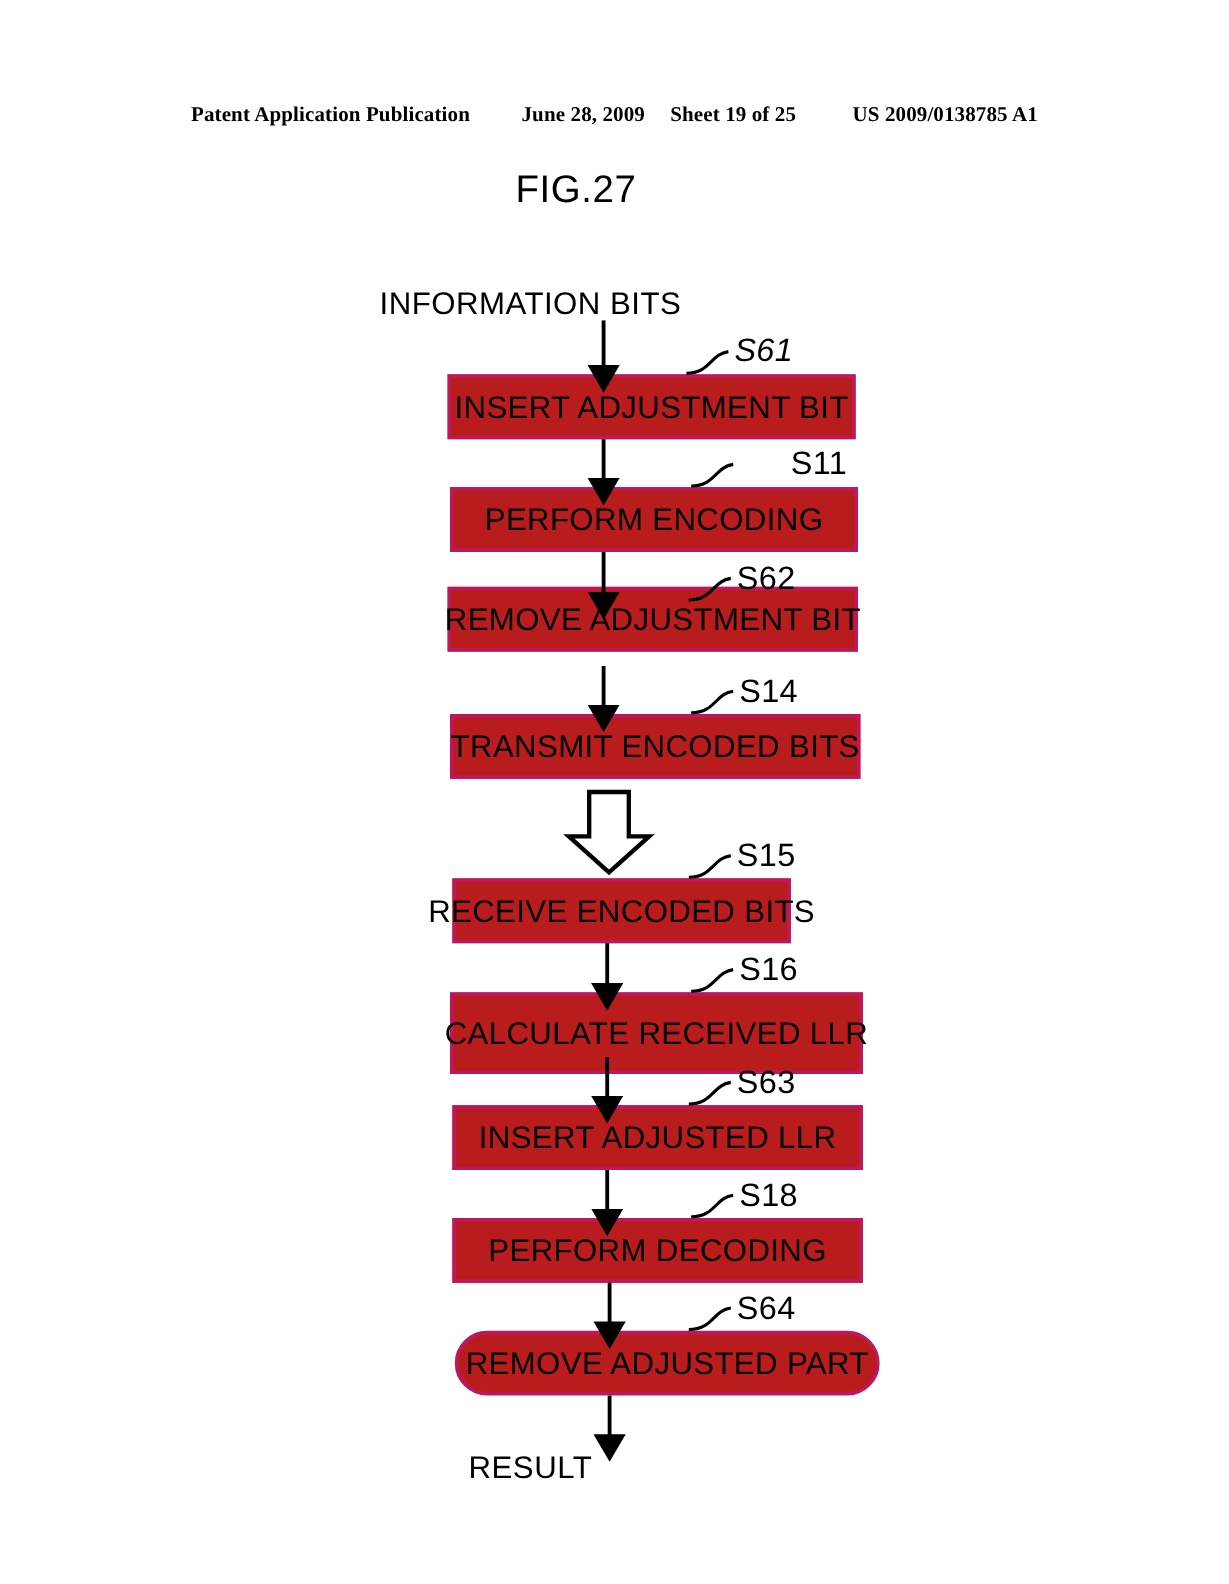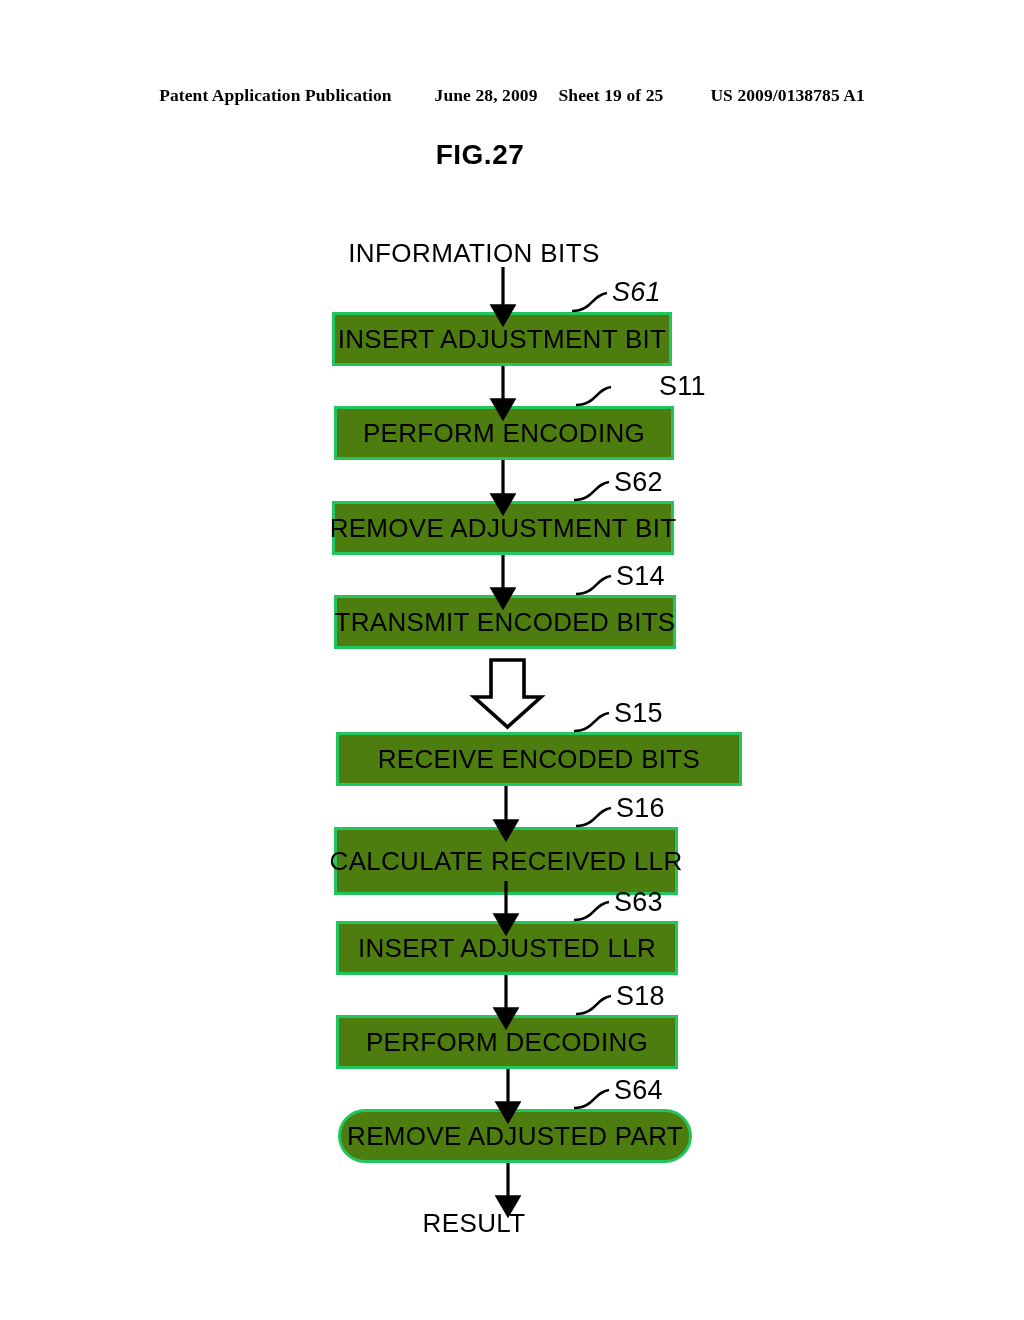--- a/index.html
+++ b/index.html
@@ -35,22 +35,22 @@
   #patent-header .gap-md { display: inline-block; width: 12px; }
   #patent-header .gap-xl { display: inline-block; width: 38px; }
 
   
   #figure-title {
     position: absolute;
     top: 139px;
     left: 0;
     width: 960px;
     text-align: center;
-    font-size: 28px;
-    font-weight: 700;
+    font-size: 32px;
+    font-weight: 400;
     letter-spacing: 0.5px;
   }
 
   
   #flowchart {
     position: absolute;
     top: 0;
     left: 0;
     width: 1024px;
     height: 1320px;
@@ -58,32 +58,32 @@
 
   
   .free-label {
     position: absolute;
     width: 884px;
     left: 0;
     text-align: center;
     font-size: 26px;
     letter-spacing: 0.4px;
     white-space: nowrap;
-    padding-left: 32px;
   }
 
   
   .proc-box {
     position: absolute;
     box-sizing: border-box;
-    border: 3px solid #22c55e;
-    background: #4d7c0f;
+    border: 3px solid #be185d;
+    background: #b91c1c;
     display: flex;
     align-items: center;
     justify-content: center;
+    margin-left: 41px;
   }
   .proc-box .box-label {
     font-size: 26px;
     letter-spacing: 0.3px;
     white-space: nowrap;
     line-height: 1;
   }
 
   
   .step-ref {
@@ -126,29 +126,29 @@
   <div class="free-label" style="top:1208px;">RESULT</div>
 
   <div class="proc-box" style="left:332px; top:312px; width:340px; height:54px;">
     <span class="box-label">INSERT ADJUSTMENT BIT</span>
   </div>
 
   <div class="proc-box" style="left:334px; top:406px; width:340px; height:54px;">
     <span class="box-label">PERFORM ENCODING</span>
   </div>
 
-  <div class="proc-box" style="left:332px; top:501px; width:342px; height:54px;">
+  <div class="proc-box" style="left:332px; top:489px; width:342px; height:54px;">
     <span class="box-label">REMOVE ADJUSTMENT BIT</span>
   </div>
 
   <div class="proc-box" style="left:334px; top:595px; width:342px; height:54px;">
     <span class="box-label">TRANSMIT ENCODED BITS</span>
   </div>
 
-  <div class="proc-box" style="left:336px; top:732px; width:406px; height:54px;">
+  <div class="proc-box" style="left:336px; top:732px; width:282px; height:54px;">
     <span class="box-label">RECEIVE ENCODED BITS</span>
   </div>
 
   <div class="proc-box" style="left:334px; top:827px; width:344px; height:68px;">
     <span class="box-label">CALCULATE RECEIVED LLR</span>
   </div>
 
   <div class="proc-box" style="left:336px; top:921px; width:342px; height:54px;">
     <span class="box-label">INSERT ADJUSTED LLR</span>
   </div>

